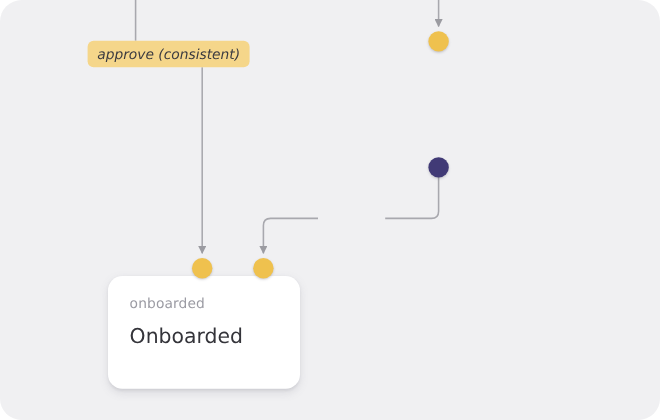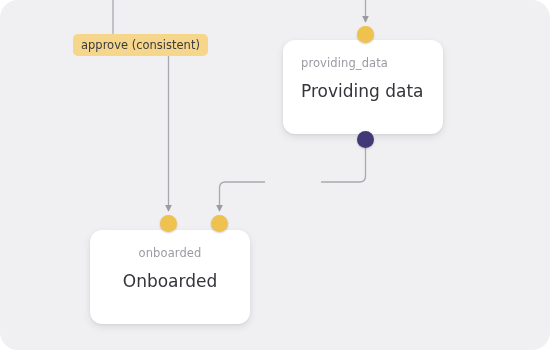--- a/index.html
+++ b/index.html
@@ -61,21 +61,20 @@
     left: 283px;
     top: 40px;
     width: 160px;
     height: 94px;
   }
   #node-onboarded {
     left: 90px;
     top: 230px;
     width: 160px;
     height: 94px;
-    text-align: center;
   }
 
   
   .port {
     position: absolute;
     width: 17px;
     height: 17px;
     border-radius: 50%;
     box-shadow: 0 1px 2px rgba(90,90,105,0.30);
     box-sizing: border-box;
@@ -92,20 +91,21 @@
   .edge-label {
     position: absolute;
     background: #f5d68a;
     border-radius: 5px;
     color: #3a3a40;
     font-size: 11.5px;
     line-height: 14px;
     padding: 4px 8px;
     white-space: nowrap;
     box-sizing: border-box;
+    font-style: italic;
   }
   #label-approve-consistent { left: 73px; top: 34px; }
   #label-update { left: 265px; top: 171px; }
 </style>
 </head>
 <body>
 
 <div id="canvas">
 
   <svg id="edge-layer" viewBox="0 0 550 350" width="550" height="350">
@@ -117,24 +117,20 @@
 
     <path d="M 365.5 -10 L 365.5 22" fill="none" stroke="#a8a8ae" stroke-width="1.3" marker-end="url(#arrow)"></path>
 
     <path d="M 113 -10 L 113 34" fill="none" stroke="#a8a8ae" stroke-width="1.3"></path>
     <path d="M 168.5 56 L 168.5 211" fill="none" stroke="#a8a8ae" stroke-width="1.3" marker-end="url(#arrow)"></path>
 
     <path d="M 365.5 146 L 365.5 176 Q 365.5 182 359.5 182 L 321 182" fill="none" stroke="#a8a8ae" stroke-width="1.3"></path>
     <path d="M 265 182 L 225.5 182 Q 219.5 182 219.5 188 L 219.5 211" fill="none" stroke="#a8a8ae" stroke-width="1.3" marker-end="url(#arrow)"></path>
   </svg>
 
-  <div class="node" id="node-providing-data">
-    <div class="node-id">providing_data</div>
-    <div class="node-title">Providing data</div>
-  </div>
   <div class="port port-amber" id="port-providing-data-in"></div>
   <div class="port port-navy" id="port-providing-data-out"></div>
 
   <div class="node" id="node-onboarded">
     <div class="node-id">onboarded</div>
     <div class="node-title">Onboarded</div>
   </div>
   <div class="port port-amber" id="port-onboarded-in-left"></div>
   <div class="port port-amber" id="port-onboarded-in-right"></div>
 

